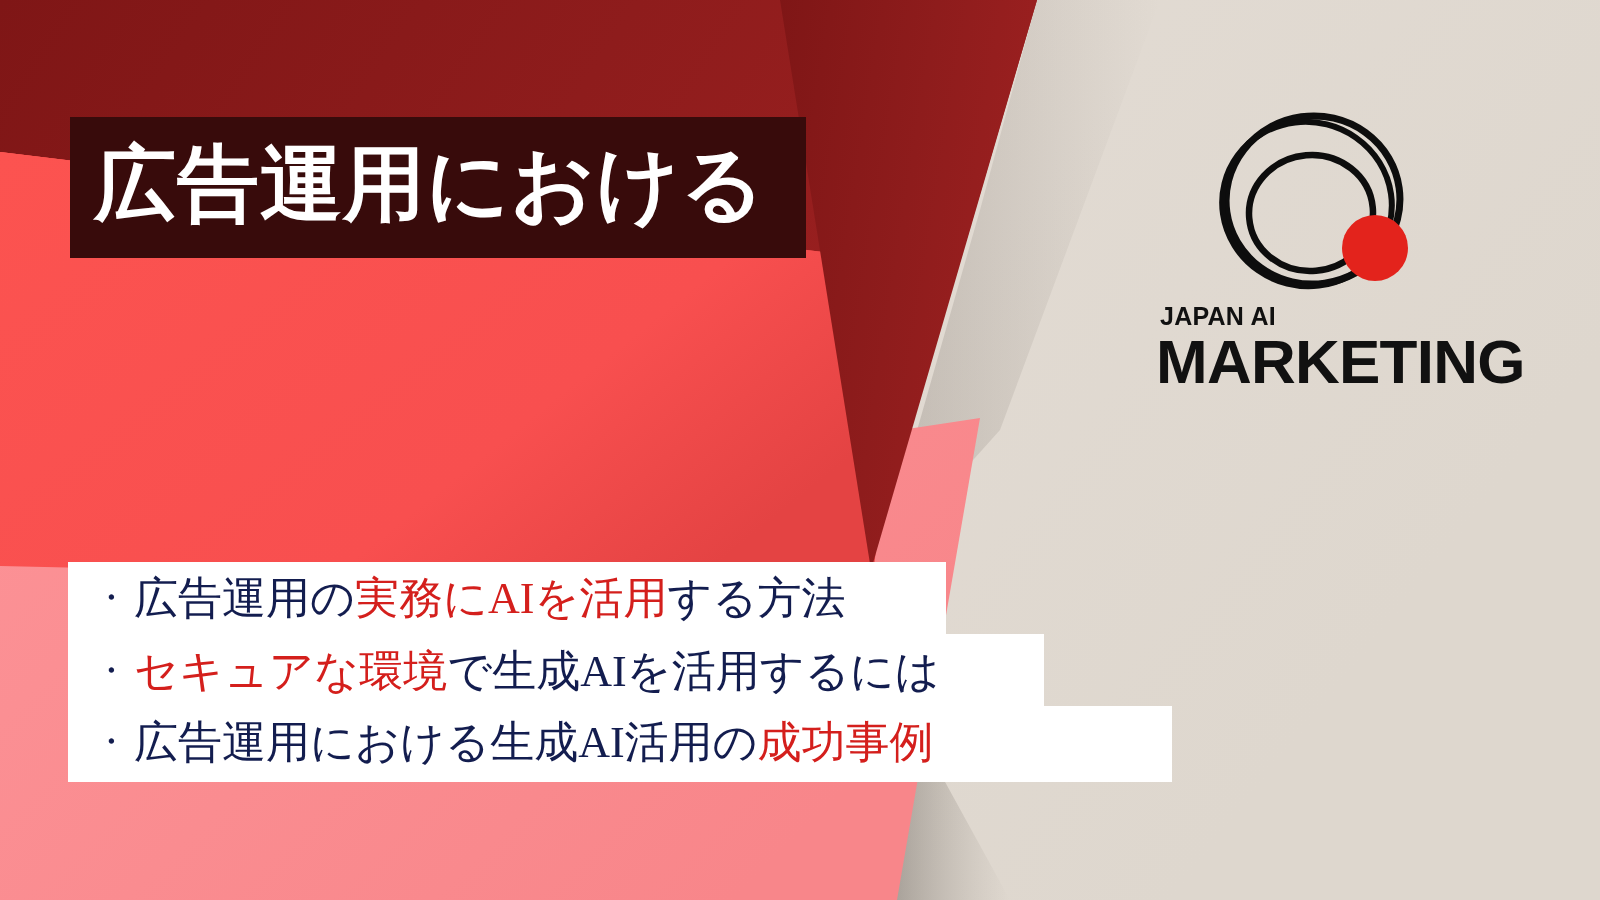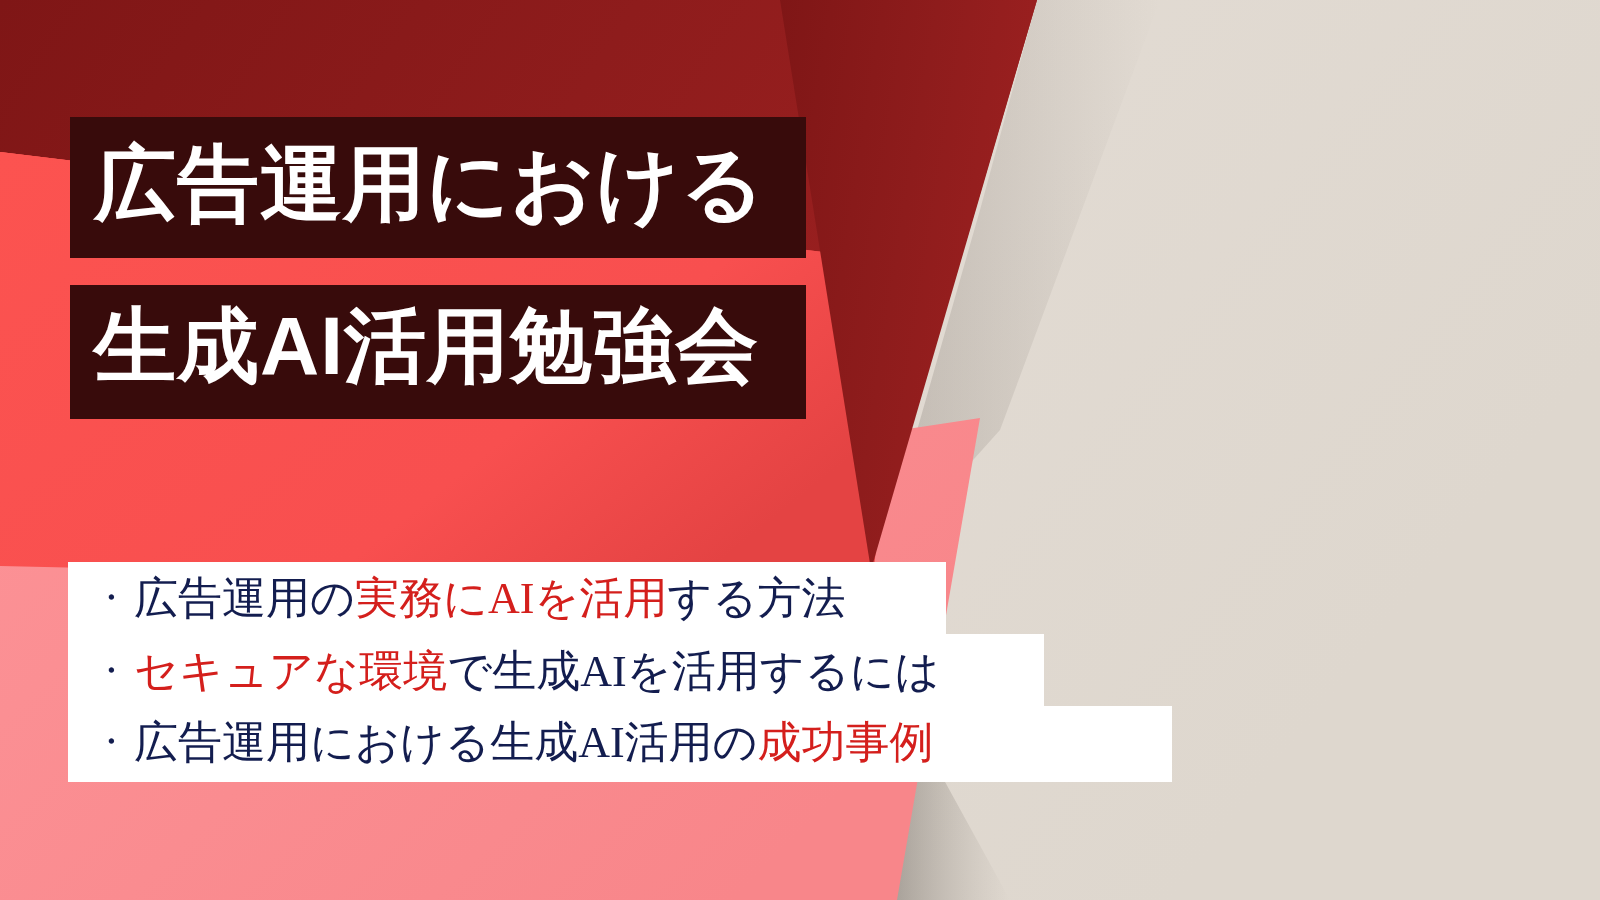--- a/index.html
+++ b/index.html
@@ -176,33 +176,50 @@
   </svg>
 
   <svg class="bg-layer" viewBox="0 0 1600 900" preserveAspectRatio="none" style="pointer-events:none;">
     <g clip-path="url(#stageClip)">
       <polygon points="780,0 1037,0 871,570" fill="url(#darkRedGrad)"></polygon>
     </g>
   </svg>
 
   <div class="title-wrap">
     <div class="title-line l1">広告運用における</div>
-    <div class="title-line l2">生成AI活用勉強会</div>
   </div>
 
   <div class="bullets">
 
     <div class="bullet-row r2">
       <span class="bullet-dot">・</span><span>広告運用の</span><span class="hl">実務にAIを活用</span><span>する方法</span>
     </div>
 
     <div class="bullet-row r1">
       <span class="bullet-dot">・</span><span></span><span class="hl">セキュアな環境</span><span>で生成AIを活用するには</span>
     </div>
 
     <div class="bullet-row r3">
       <span class="bullet-dot">・</span><span>広告運用における生成AI活用の</span><span class="hl">成功事例</span><span></span>
     </div>
 
   </div>
 
+  <div class="logo">
+
+    <svg class="logo-mark" viewBox="0 0 210 196" preserveAspectRatio="xMidYMid meet">
+
+      <ellipse cx="103" cy="92" rx="87" ry="84" fill="none" stroke="#0d0d0d" stroke-width="7" transform="rotate(-8 103 92)"></ellipse>
+      <ellipse cx="97" cy="96" rx="85" ry="82" fill="none" stroke="#0d0d0d" stroke-width="6" transform="rotate(14 97 96)"></ellipse>
+
+      <ellipse cx="101" cy="105" rx="62" ry="58" fill="none" stroke="#0d0d0d" stroke-width="6.5" transform="rotate(-5 101 105)"></ellipse>
+
+      <circle cx="165" cy="140" r="33" fill="#E3231C"></circle>
+    </svg>
+
+    <div class="logo-text">
+      <div class="logo-sub">JAPAN AI</div>
+      <div class="logo-main">MARKETING</div>
+    </div>
+
+  </div>
 
 </div>
 
 </body></html>

